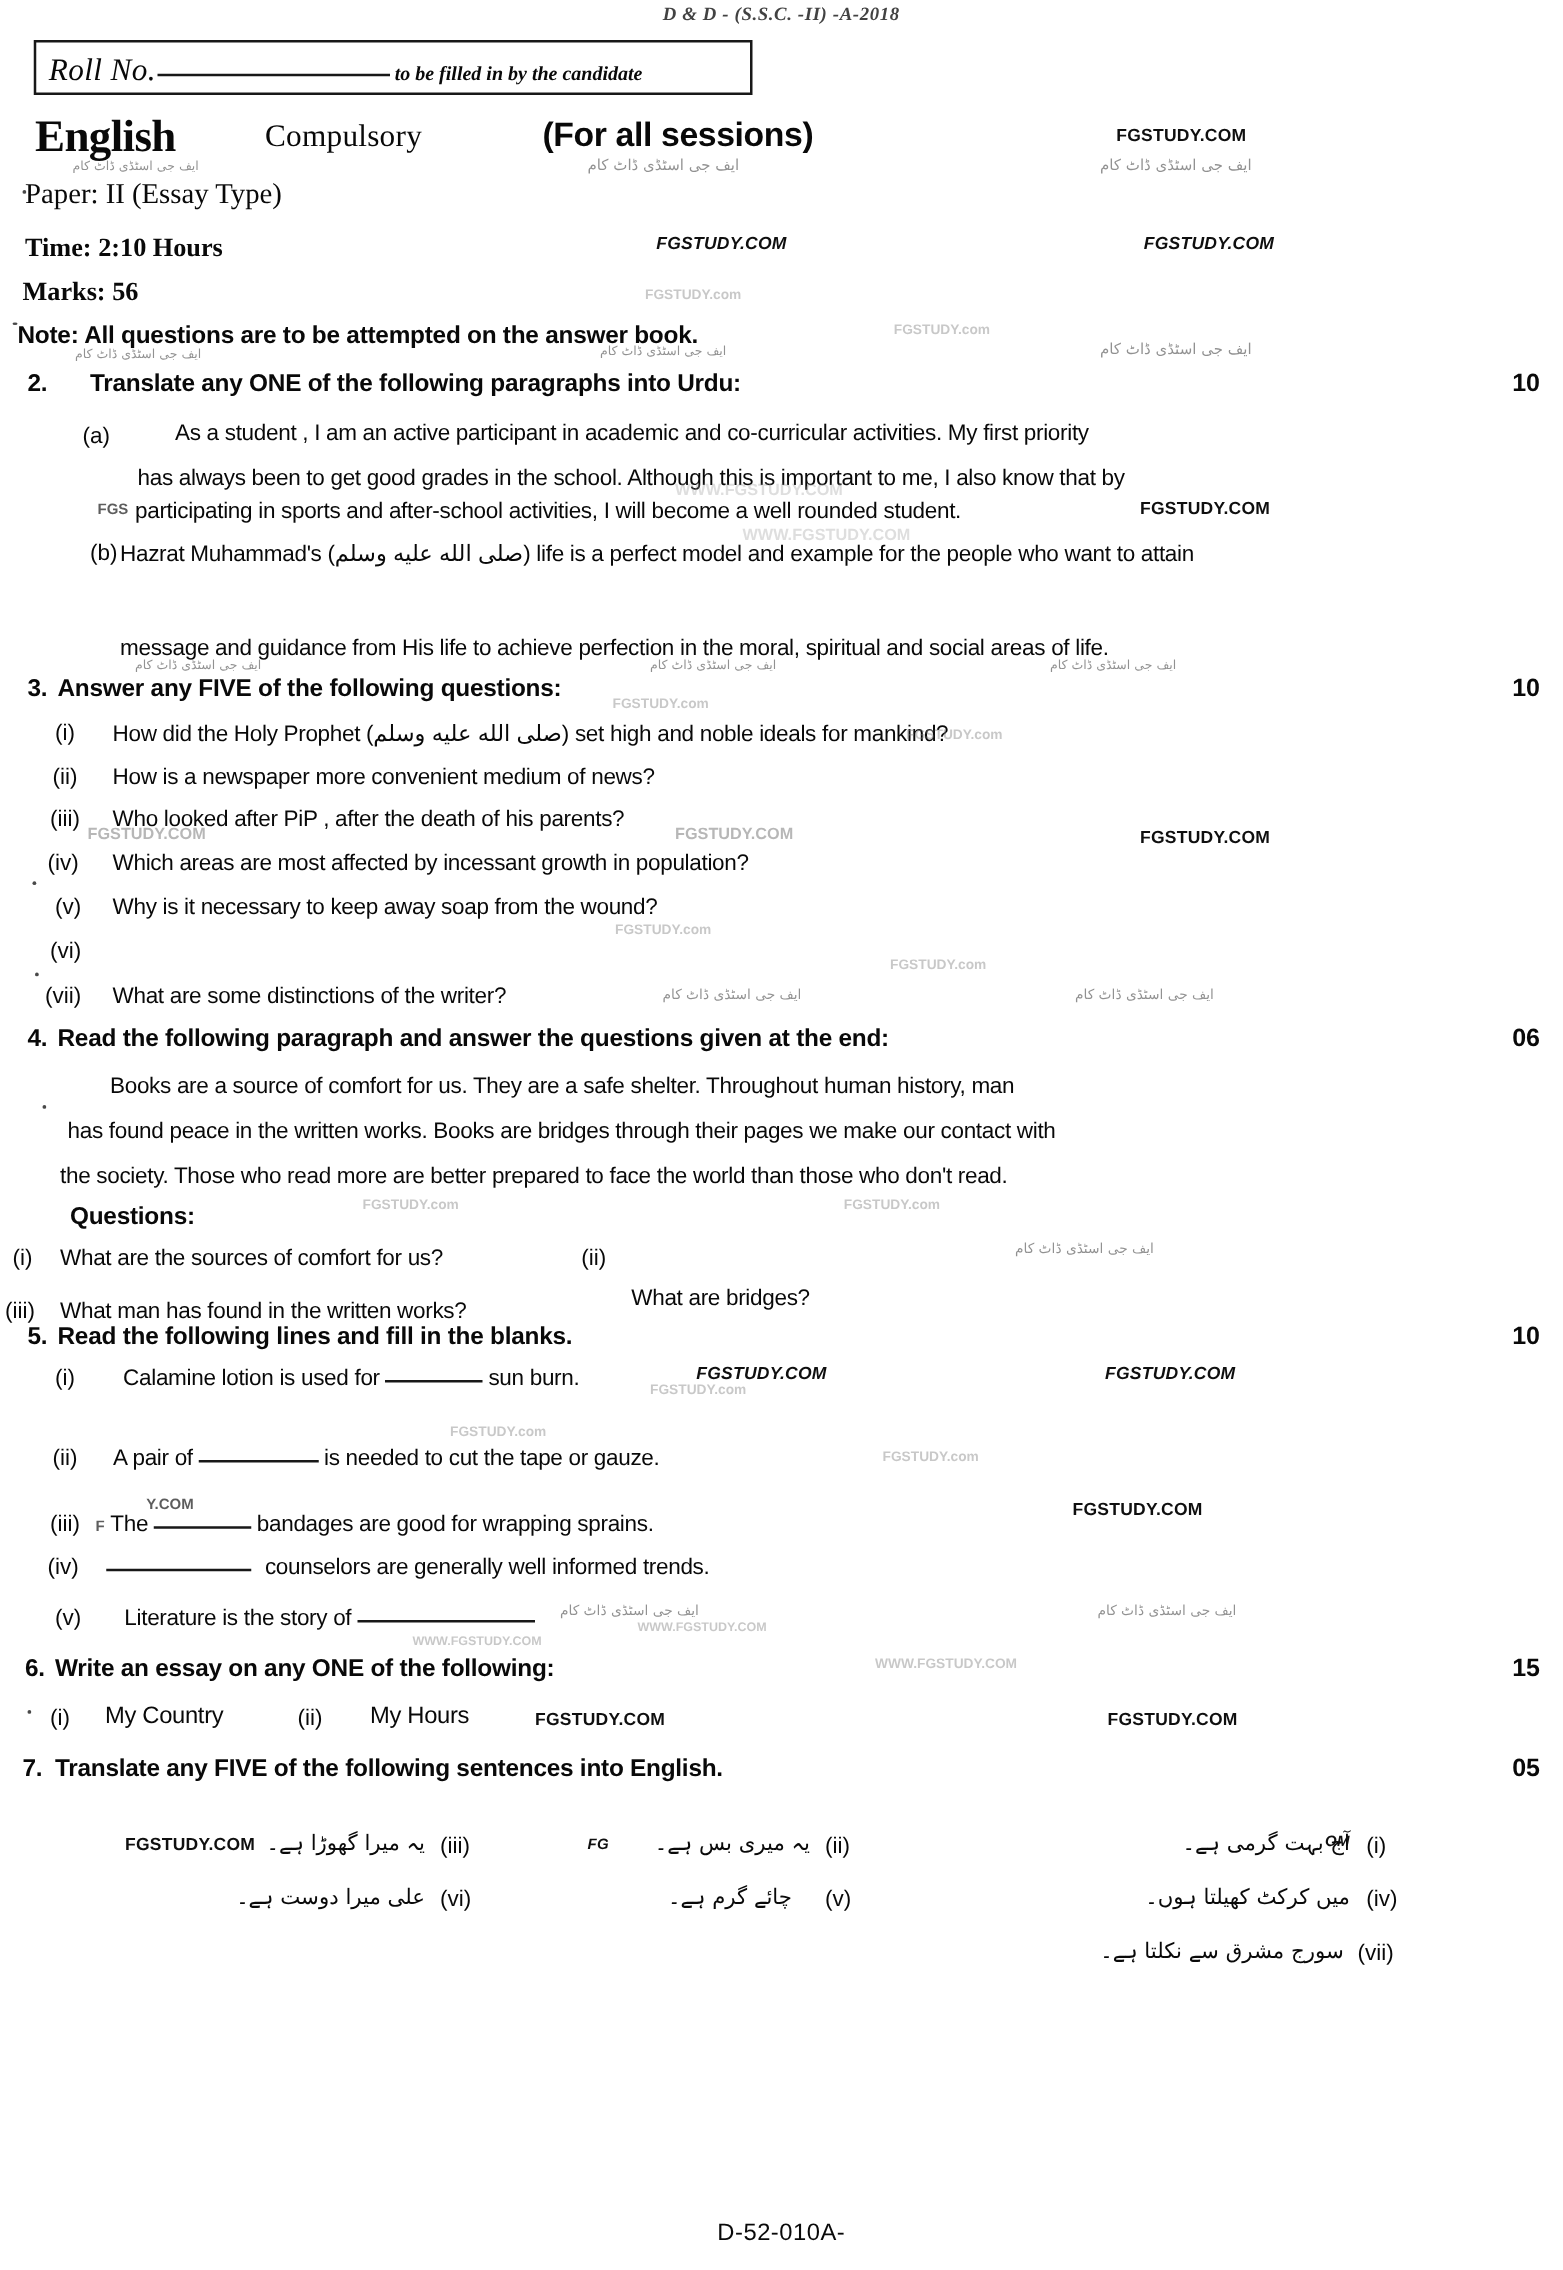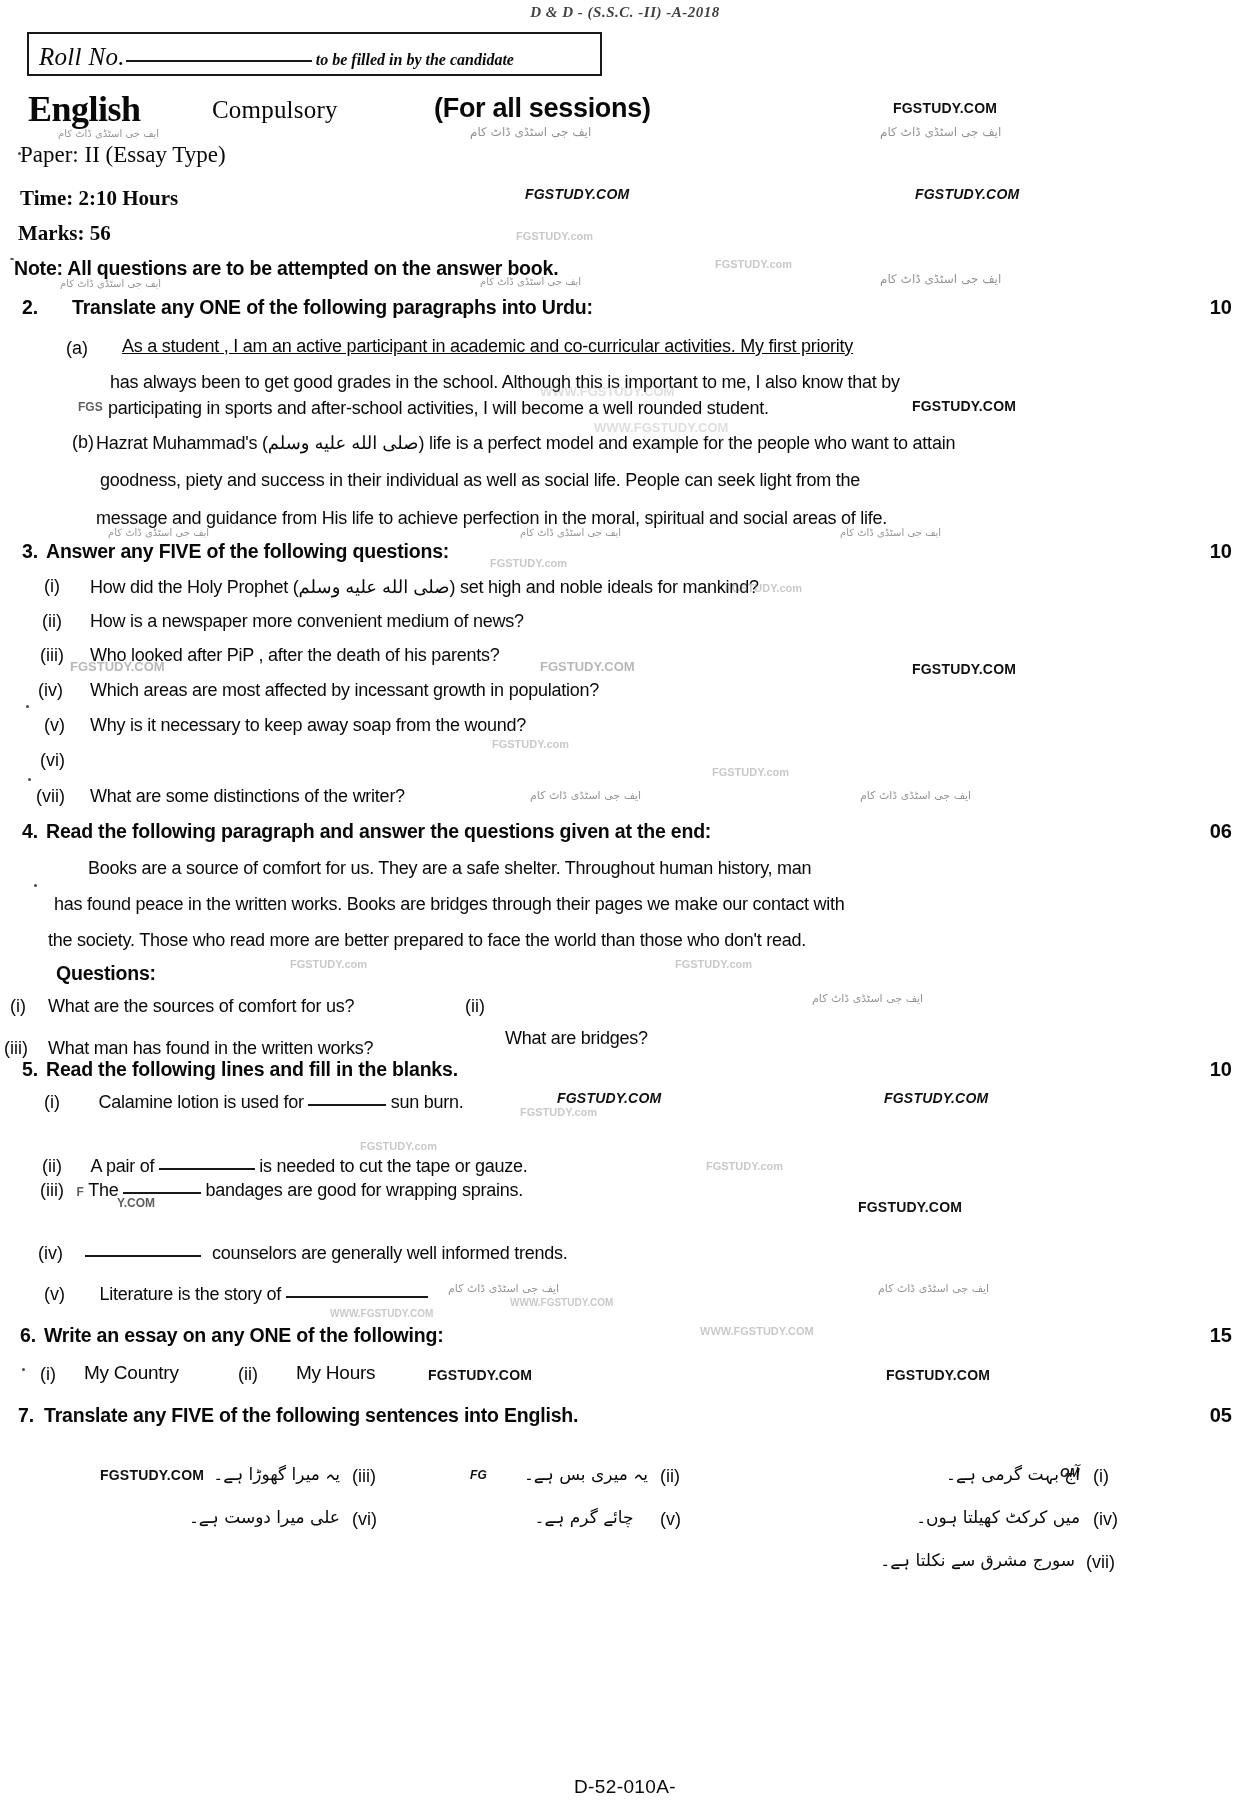--- a/index.html
+++ b/index.html
@@ -257,31 +257,30 @@
   <div class="abs wm-ghost" style="top:258px;left:715px;">FGSTUDY.com</div>
   <div class="abs urdu-faint" style="top:272px;left:880px;">ایف جی اسٹڈی ڈاٹ کام</div>
   <div class="abs urdu-faint" style="top:278px;left:60px;font-size:10px;">ایف جی اسٹڈی ڈاٹ کام</div>
   <div class="abs urdu-faint" style="top:276px;left:480px;font-size:10px;">ایف جی اسٹڈی ڈاٹ کام</div>
 
   <div class="abs q-head" style="top:296px;left:22px;">2.</div>
   <div class="abs q-head" style="top:296px;left:72px;">Translate any ONE of the following paragraphs into Urdu:</div>
   <div class="abs q-marks" style="top:296px;">10</div>
 
   <div class="abs sub-label" style="top:338px;left:66px;">(a)</div>
-  <div class="abs body-text" style="top:336px;left:122px;text-decoration:underline;">As a student , I am an active participant  in academic and co-curricular activities. My first priority</div>
+  <div class="abs body-text" style="top:336px;left:140px;">As a student , I am an active participant  in academic and co-curricular activities. My first priority</div>
   <div class="abs body-text" style="top:372px;left:110px;">has always been to get good grades in the school. Although this is important to me, I also know that by</div>
   <div class="abs body-text" style="top:398px;left:108px;">participating in sports and after-school activities, I will become a well rounded student.</div>
   <div class="abs wm-frag" style="top:400px;left:78px;font-size:12px;">FGS</div>
   <div class="abs wm-ghost-lg" style="top:384px;left:540px;">WWW.FGSTUDY.COM</div>
   <div class="abs wm-plain" style="top:398px;left:912px;">FGSTUDY.COM</div>
   <div class="abs wm-ghost-lg" style="top:420px;left:594px;">WWW.FGSTUDY.COM</div>
 
   <div class="abs sub-label" style="top:432px;left:72px;">(b)</div>
   <div class="abs body-text" style="top:432px;left:96px;">Hazrat Muhammad's (صلى الله عليه وسلم) life is a perfect model and example for the people who want to attain</div>
-  <div class="abs body-text" style="top:470px;left:100px;">goodness, piety  and success in their individual as well as social life. People can seek light from the</div>
   <div class="abs body-text" style="top:508px;left:96px;">message and guidance from His life to achieve perfection in the moral, spiritual and social areas of life.</div>
   <div class="abs urdu-faint" style="top:527px;left:108px;font-size:10px;">ایف جی اسٹڈی ڈاٹ کام</div>
   <div class="abs urdu-faint" style="top:527px;left:520px;font-size:10px;">ایف جی اسٹڈی ڈاٹ کام</div>
   <div class="abs urdu-faint" style="top:527px;left:840px;font-size:10px;">ایف جی اسٹڈی ڈاٹ کام</div>
 
   <div class="abs q-head" style="top:540px;left:22px;">3.</div>
   <div class="abs q-head" style="top:540px;left:46px;">Answer any FIVE of the following questions:</div>
   <div class="abs q-marks" style="top:540px;">10</div>
   <div class="abs wm-ghost" style="top:557px;left:490px;">FGSTUDY.com</div>
 
@@ -350,21 +349,21 @@
 
   <div class="abs" style="top:1156px;left:42px;">
     <span class="sub-label">(ii)</span>
     <span class="body-text" style="margin-left:24px;">A pair of</span>
     <span class="blank b-lg"></span>
     <span class="body-text">is needed to cut the tape or gauze.</span>
   </div>
   <div class="abs wm-ghost" style="top:1160px;left:706px;">FGSTUDY.com</div>
   <div class="abs wm-ghost" style="top:1140px;left:360px;">FGSTUDY.com</div>
 
-  <div class="abs" style="top:1180px;left:40px;">
+  <div class="abs" style="top:1209px;left:40px;">
     <span class="sub-label">(iii)</span>
     <span class="wm-frag" style="margin-left:8px;font-size:12px;">F</span>
     <span class="body-text">The</span>
     <span class="blank b-md" style="position:relative;"></span>
     <span class="body-text">bandages are good for wrapping sprains.</span>
   </div>
   <div class="abs wm-frag" style="top:1196px;left:117px;font-size:12px;">Y.COM</div>
   <div class="abs wm-plain" style="top:1199px;left:858px;">FGSTUDY.COM</div>
 
   <div class="abs" style="top:1243px;left:38px;">

